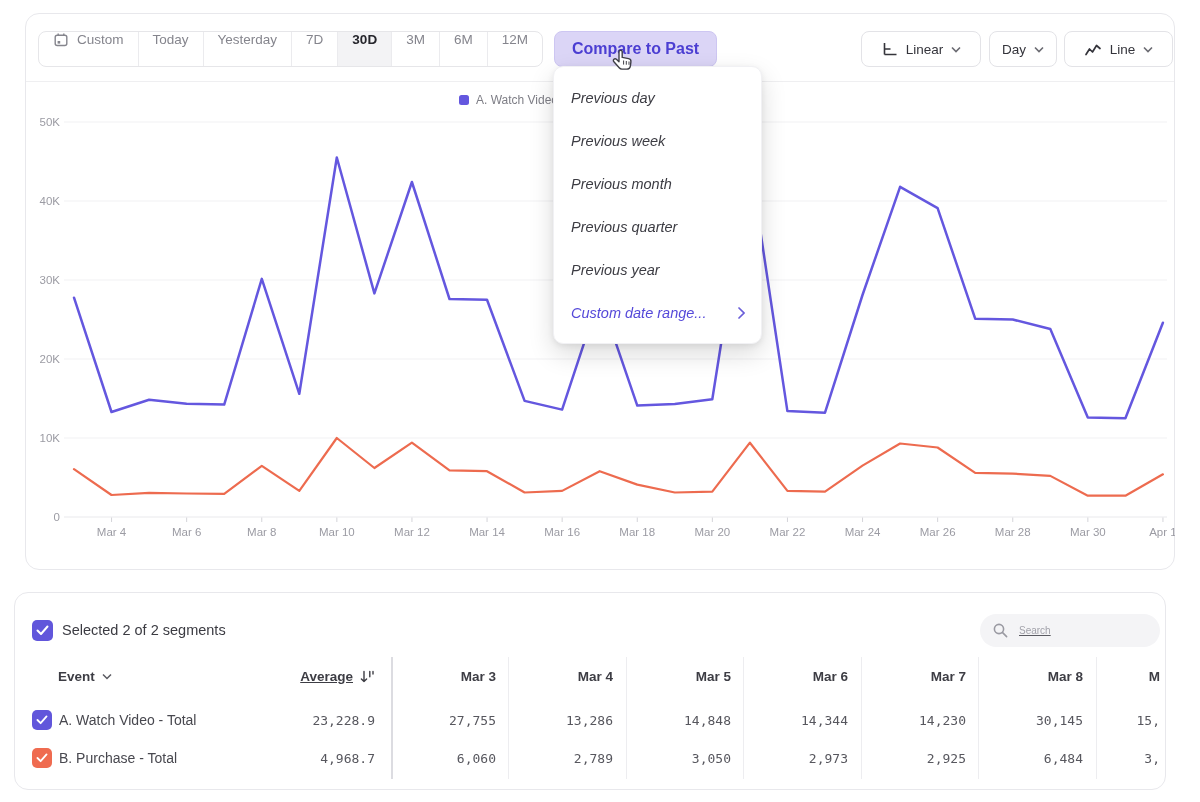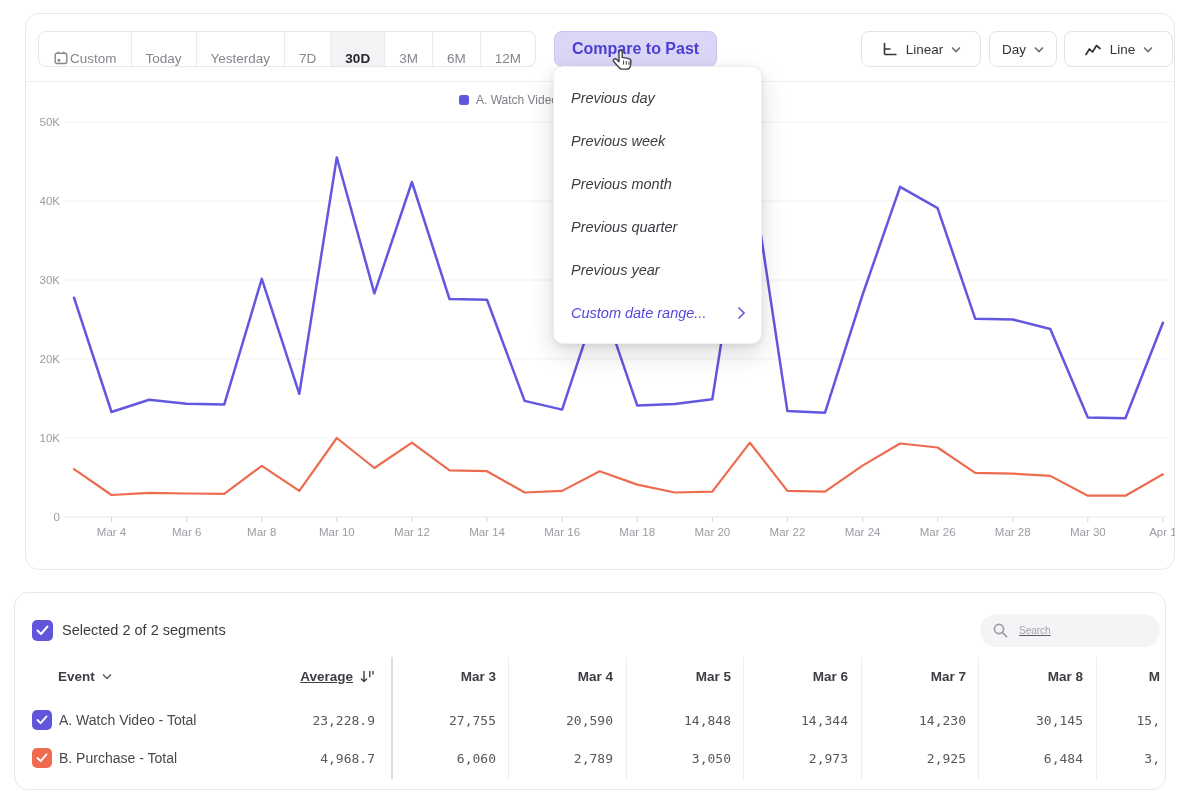--- a/index.html
+++ b/index.html
@@ -7,21 +7,21 @@
        font-family:"Liberation Sans",sans-serif;-webkit-font-smoothing:antialiased;}
 
   .card{position:absolute;background:#fff;border:1px solid #e8e8ec;border-radius:14px;}
 
   
   #chart-card{left:25px;top:13px;width:1148px;height:555px;}
   #toolbar-divider{position:absolute;left:0;right:0;top:67px;height:1px;background:#efeff1;}
 
   .seg-group{position:absolute;left:12px;top:17px;height:34px;display:flex;align-items:stretch;
              border:1px solid #e6e6e9;border-radius:8px;overflow:hidden;background:#fff;}
-  .seg-item{display:flex;align-items:flex-end;gap:1px;padding:0 14px;font-size:13.5px;color:#85858d;
+  .seg-item{display:flex;align-items:flex-start;gap:8px;padding:0 14px;font-size:13.5px;color:#85858d;
             border-left:1px solid #ebebee;cursor:pointer;white-space:nowrap;}
   .seg-item:first-child{border-left:none;}
   .seg-item.selected{background:#f3f3f5;color:#26262c;font-weight:700;}
 
   #compare-btn{position:absolute;left:528px;top:17px;height:34px;display:flex;align-items:center;
                padding:0 17px;background:#dbd5f6;border:1px solid #cdc6f2;border-radius:8px;
                color:#4b3ed2;font-size:16px;font-weight:600;cursor:pointer;}
 
   .tool-btn{position:absolute;top:17px;height:34px;display:flex;align-items:center;justify-content:center;
             gap:8px;border:1px solid #e3e3e7;border-radius:8px;background:#fff;color:#34343b;
@@ -295,21 +295,21 @@
   <div class="th right" style="left:1065px;width:80px;">M</div>
 
   <div class="checkbox" style="left: 17px; top: 117px; width: 20px; height: 20px; background: rgb(97, 86, 219);">
     <svg width="12" height="10" viewBox="0 0 13 11">
         <polyline points="1.5,5.5 5,9 11.5,1.5" fill="none" stroke="#fff" stroke-width="2" stroke-linecap="round" stroke-linejoin="round"></polyline>
       </svg>
   </div>
   <div class="row-label" style="top:119px;">A. Watch Video - Total</div>
   <div class="num" style="left:180px;width:180px;top:120px;">23,228.9</div>
   <div class="num" style="left:386px;width:95px;top:120px;">27,755</div>
-  <div class="num" style="left:503px;width:95px;top:120px;">20,590</div>
+  <div class="num" style="left:503px;width:95px;top:120px;">13,286</div>
   <div class="num" style="left:621px;width:95px;top:120px;">14,848</div>
   <div class="num" style="left:738px;width:95px;top:120px;">14,344</div>
   <div class="num" style="left:856px;width:95px;top:120px;">14,230</div>
   <div class="num" style="left:973px;width:95px;top:120px;">30,145</div>
   <div class="num" style="left:1065px;width:80px;top:120px;">15,</div>
 
   <div class="checkbox" style="left: 17px; top: 155px; width: 20px; height: 20px; background: rgb(239, 107, 80);">
     <svg width="12" height="10" viewBox="0 0 13 11">
         <polyline points="1.5,5.5 5,9 11.5,1.5" fill="none" stroke="#fff" stroke-width="2" stroke-linecap="round" stroke-linejoin="round"></polyline>
       </svg>

